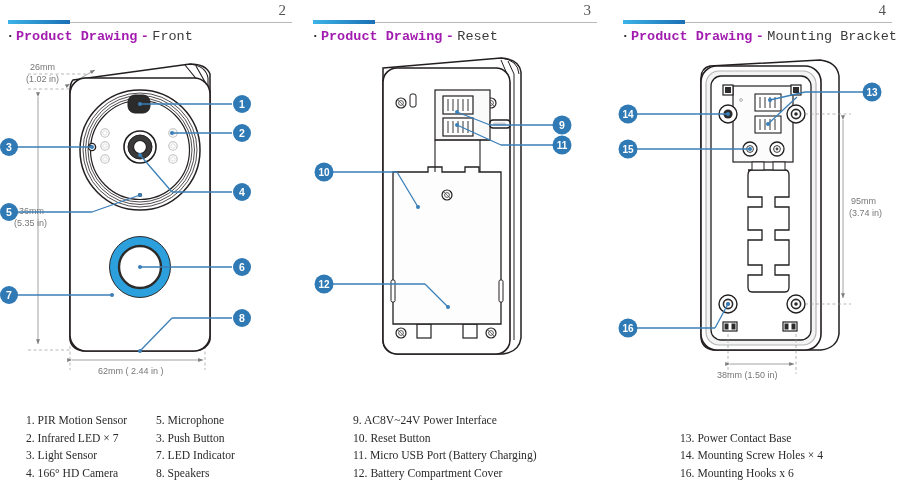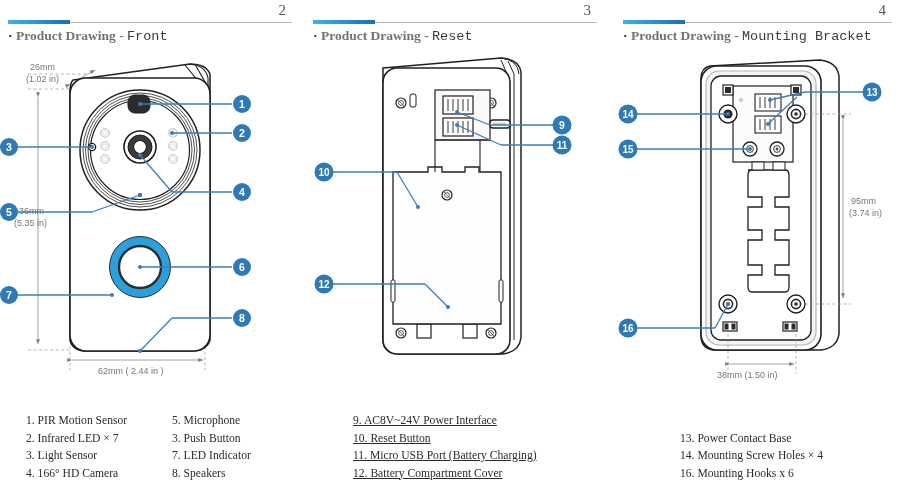--- a/index.html
+++ b/index.html
@@ -26,34 +26,34 @@
     position:absolute;left:8px;right:8px;top:22px;height:1px;background:#b9b9b9;
   }
   .rule-accent{
     position:absolute;left:8px;top:20px;width:62px;height:4px;
     background:linear-gradient(to right,#3cb3e6,#1b6fb5);
   }
   .title{
     position:absolute;left:8px;top:28px;font-size:13.5px;white-space:nowrap;
   }
   .title .dot{color:#222;font-weight:700;}
-  .title .strong{font-weight:700;color:#737373;}
+  .title .strong{font-weight:700;color:#a21caf;font-family:Liberation Mono, monospace;}
   .title .sub{color:#3b3b3b;font-family:Liberation Mono, monospace;}
 
   
   .stage{position:absolute;left:0;top:52px;width:100%;height:345px;}
   .stage svg{display:block;}
 
   
   .legend{
     position:absolute;bottom:18px;font-size:11.6px;line-height:17.5px;
     color:#2b2b2b;display:grid;
   }
-  #legend-1{left:26px;grid-template-columns:130px 130px;column-gap:16px;}
-  #legend-2{left:48px;grid-template-columns:1fr;text-decoration:underline;}
+  #legend-1{left:26px;grid-template-columns:130px 130px;column-gap:0;}
+  #legend-2{left:48px;grid-template-columns:1fr;}
   #legend-3{left:48px;grid-template-columns:1fr;margin-left:17px;}
   .legend span{white-space:nowrap;}
 </style>
 </head>
 <body>
 
 <div class="page">
 
   <div class="panel" id="panel-1">
     <div class="hdr">

